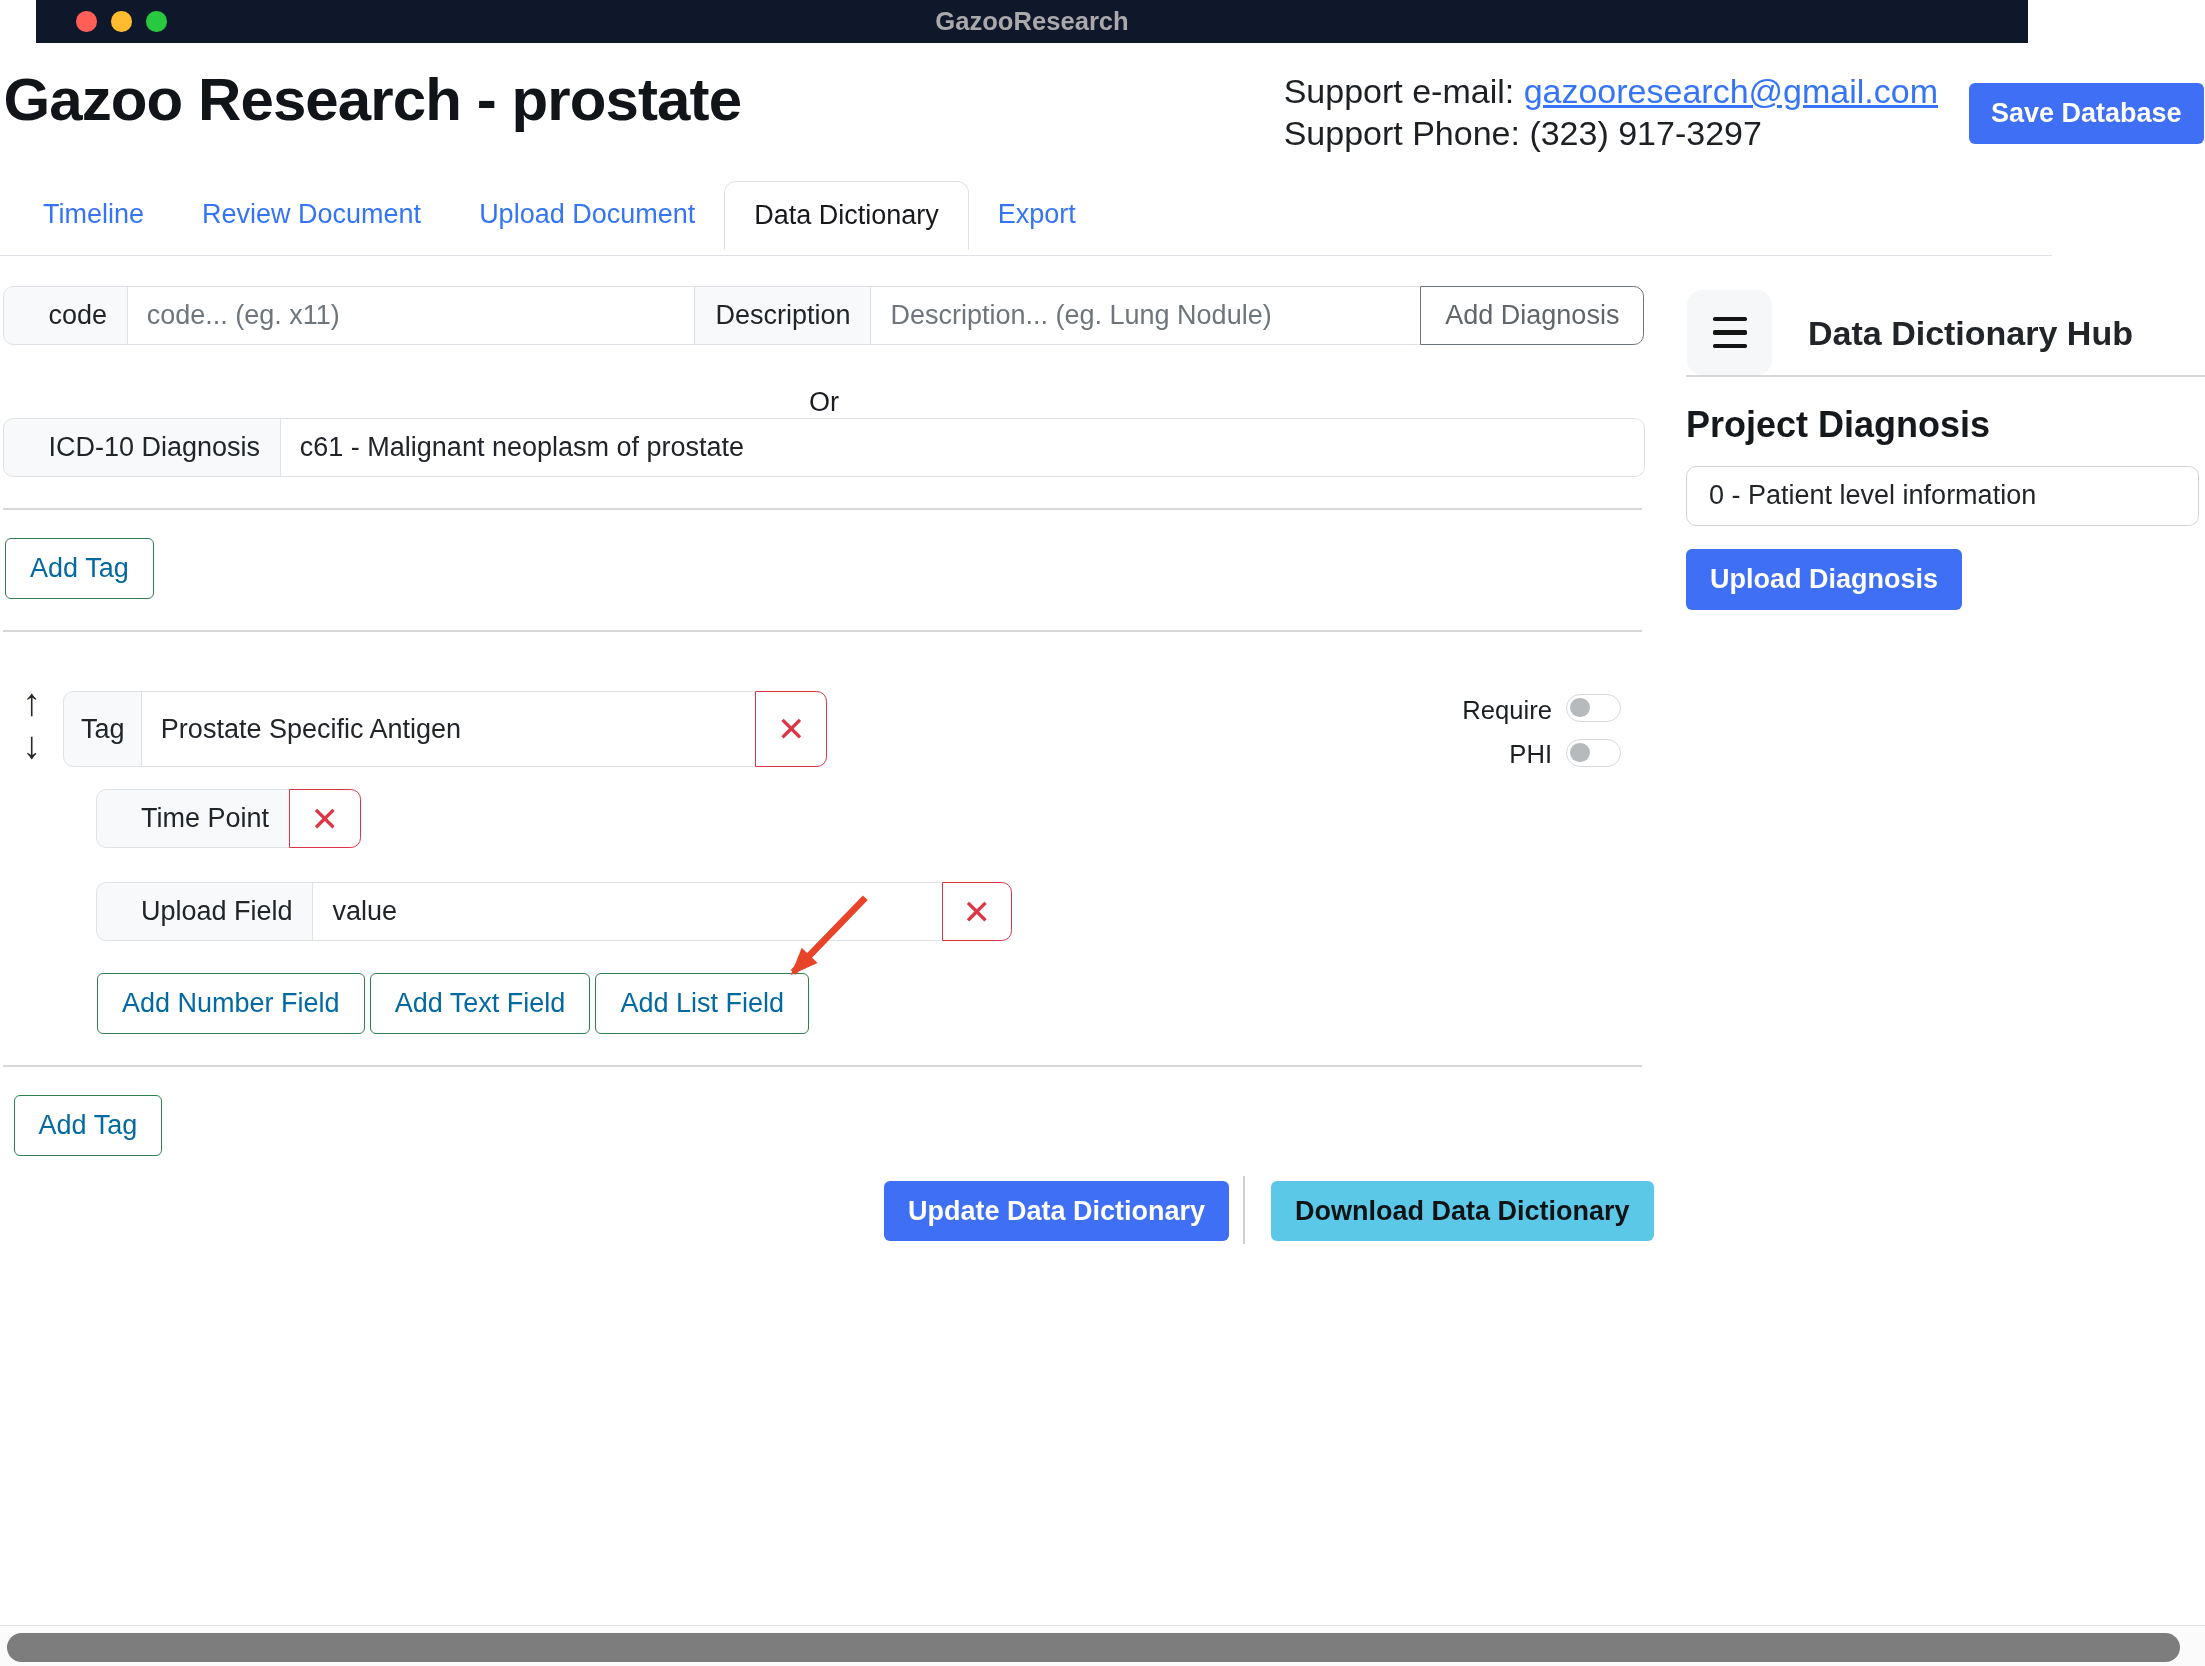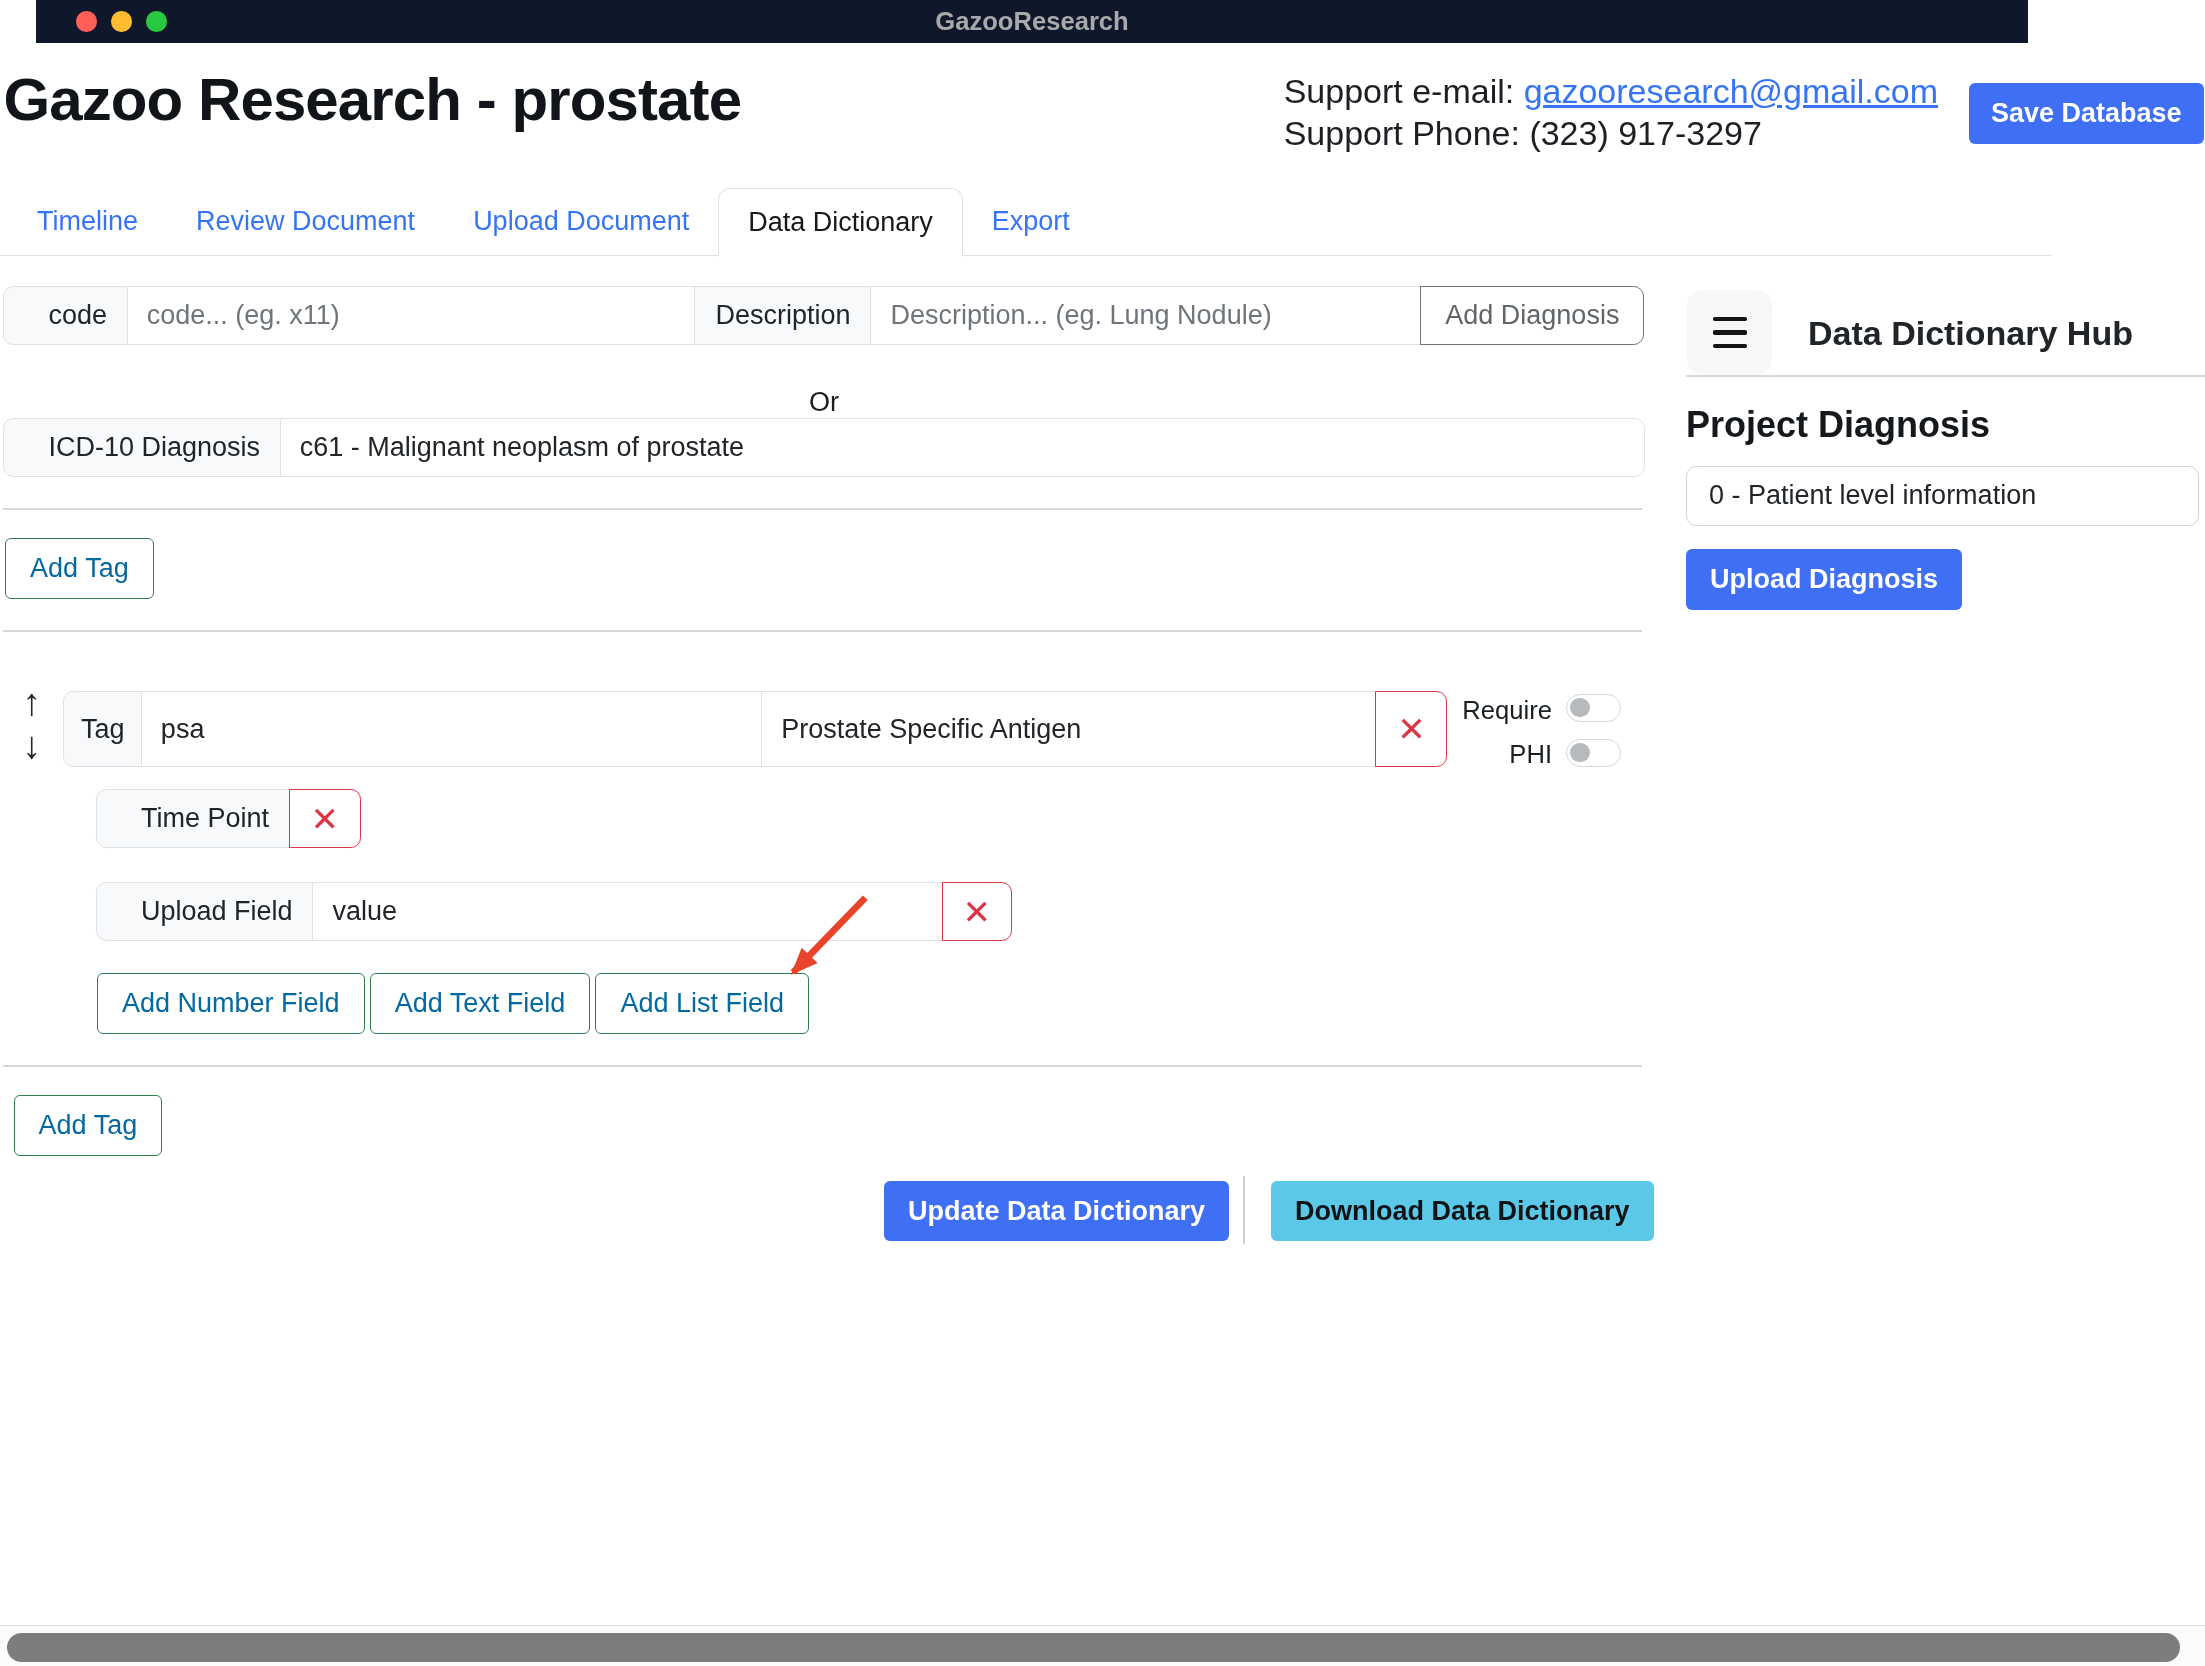--- a/index.html
+++ b/index.html
@@ -22,22 +22,22 @@
   
   #page-title { left:3.4px; top:65px; font-size:60px; font-weight:700; color:#111418; letter-spacing:-0.9px; white-space:nowrap; }
   #support { top:70px; right:267px; text-align:left; font-size:34px; line-height:42px; color:#1c1f23; white-space:nowrap; }
   #support a { color:#3575f5; text-decoration:underline; cursor:pointer; }
   .btn { display:inline-flex; align-items:center; justify-content:center; white-space:nowrap;
     font-size:27px; border-radius:6px; padding:0 24px; cursor:pointer; border:none; background:none; font-family:inherit; }
   .btn-blue { background:#3e6ff4; color:#ffffff; font-weight:600; }
   #save-btn { left:1969px; top:83px; height:61px; padding:0 22px; }
 
   
-  #tabs { left:0; top:181px; width:2052px; height:75px; display:flex; align-items:flex-end;
-    border-bottom:1.7px solid #dee2e6; padding-left:8px; }
+  #tabs { left:0; top:181px; width:2052px; height:75px; display:flex; align-items:flex-start;
+    border-bottom:1.7px solid #dee2e6; padding-left:14px; }
   .tab { padding:18px 29px; font-size:27px; color:#3575f5; cursor:pointer; white-space:nowrap; }
   .tab.active { background:#ffffff; border:1.7px solid #dee2e6; border-bottom-color:#ffffff;
     border-radius:12px 12px 0 0; color:#16181b; margin-bottom:-1.7px; cursor:default; }
 
   
   .ig { display:flex; align-items:stretch; }
   .ig > * + * { margin-left:-1.7px; }
   .ig-label { background:#f8f9fa; border:1.7px solid #dee2e6; display:flex; align-items:center;
     padding:0 20.5px; color:#212529; white-space:nowrap; flex:none; }
   .ig-input { border:1.7px solid #dee2e6; padding:0 19px; font:inherit; font-size:27px; color:#212529;
@@ -167,21 +167,20 @@
 
 <div class="abs hr" id="hr2"></div>
 
 <div class="abs" id="tag-arrows">
   <span>↑</span>
   <span>↓</span>
 </div>
 
 <div class="abs ig" id="tag-group">
   <span class="ig-label rad-l">Tag</span>
-  <input class="ig-input" id="tag-name-input" value="psa" style="">
   <input class="ig-input" id="tag-desc-input" value="Prostate Specific Antigen" style="">
   <button class="x-btn rad-r" id="tag-x">
       <span>✕</span>
     </button>
 </div>
 
 <div class="abs toggle-label" id="require-label">Require</div>
 <div class="abs switch" id="require-switch">
     <span class="knob"></span>
   </div>

